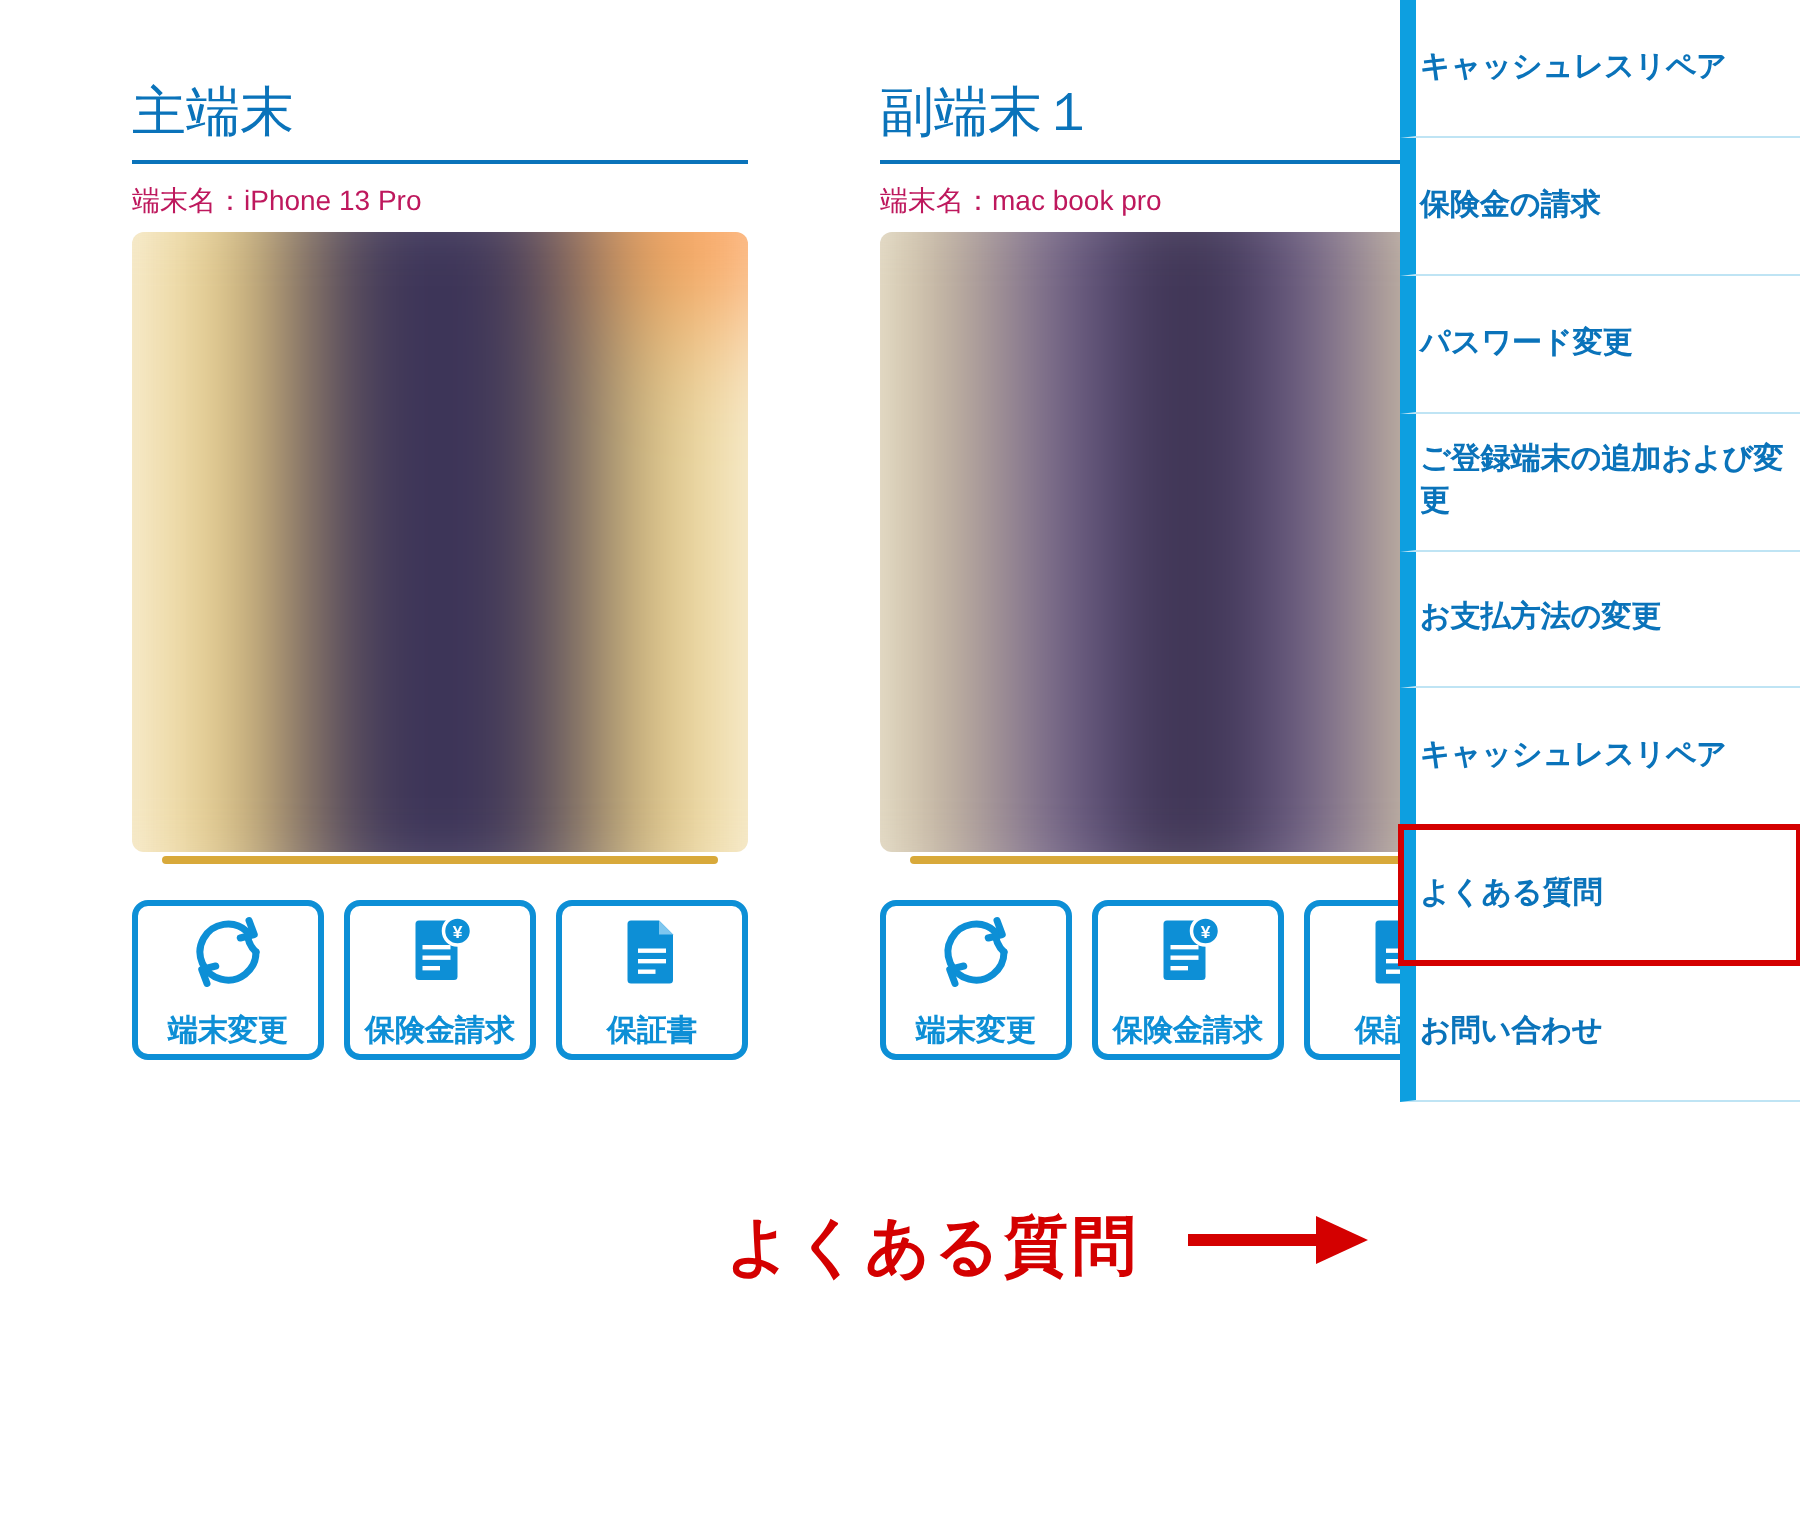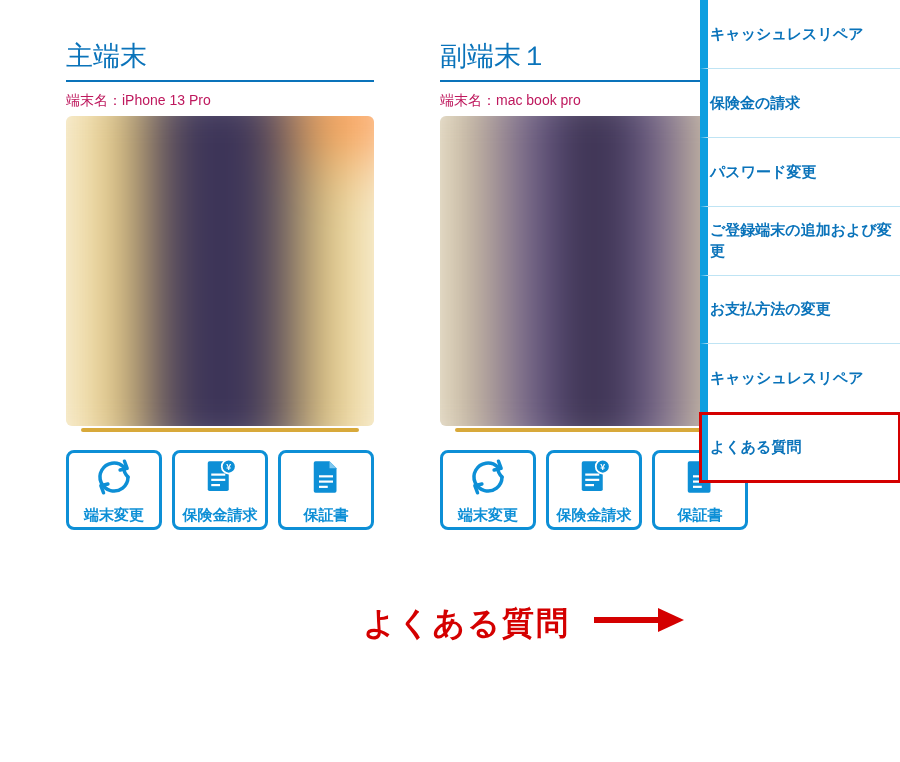--- a/index.html
+++ b/index.html
@@ -277,13 +277,16 @@
     </div>
   <div class="side-item">
       <span>お支払方法の変更</span>
     </div>
   <div class="side-item">
       <span>キャッシュレスリペア</span>
     </div>
   <div class="side-item highlight">
       <span>よくある質問</span>
     </div>
+  <div class="side-item">
+      <span>お問い合わせ</span>
+    </div>
 </div>
 
 </body></html>

